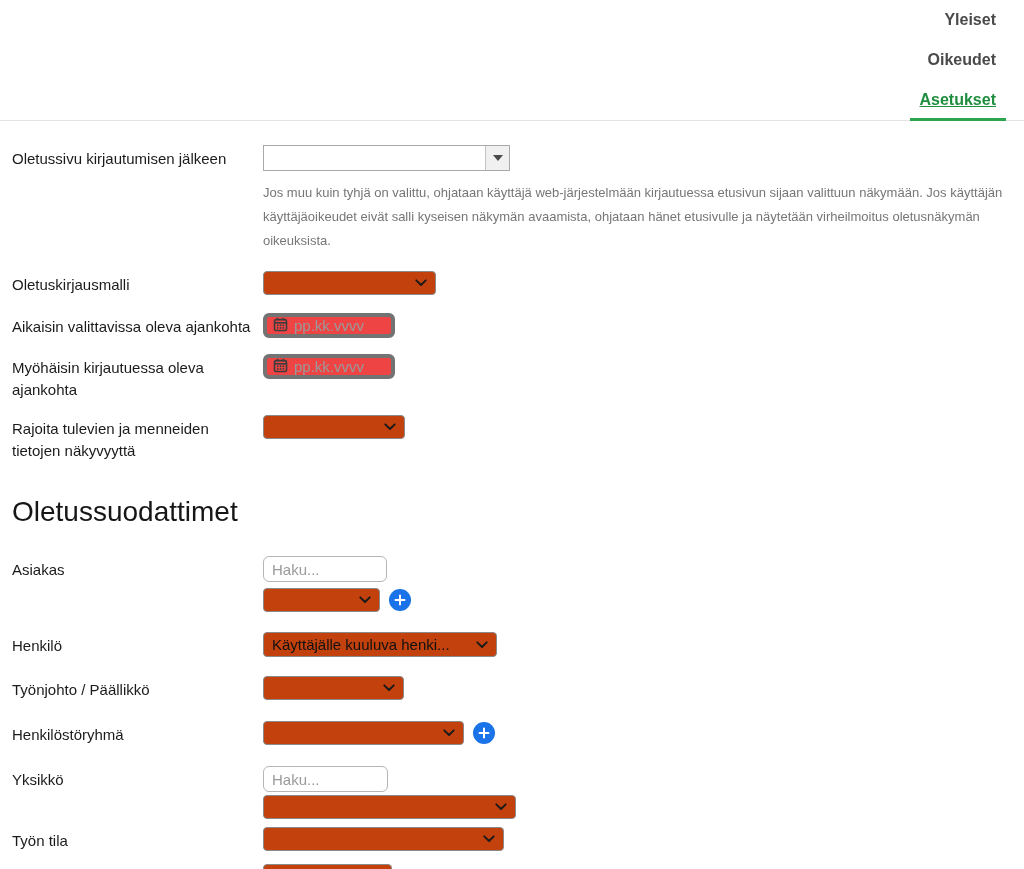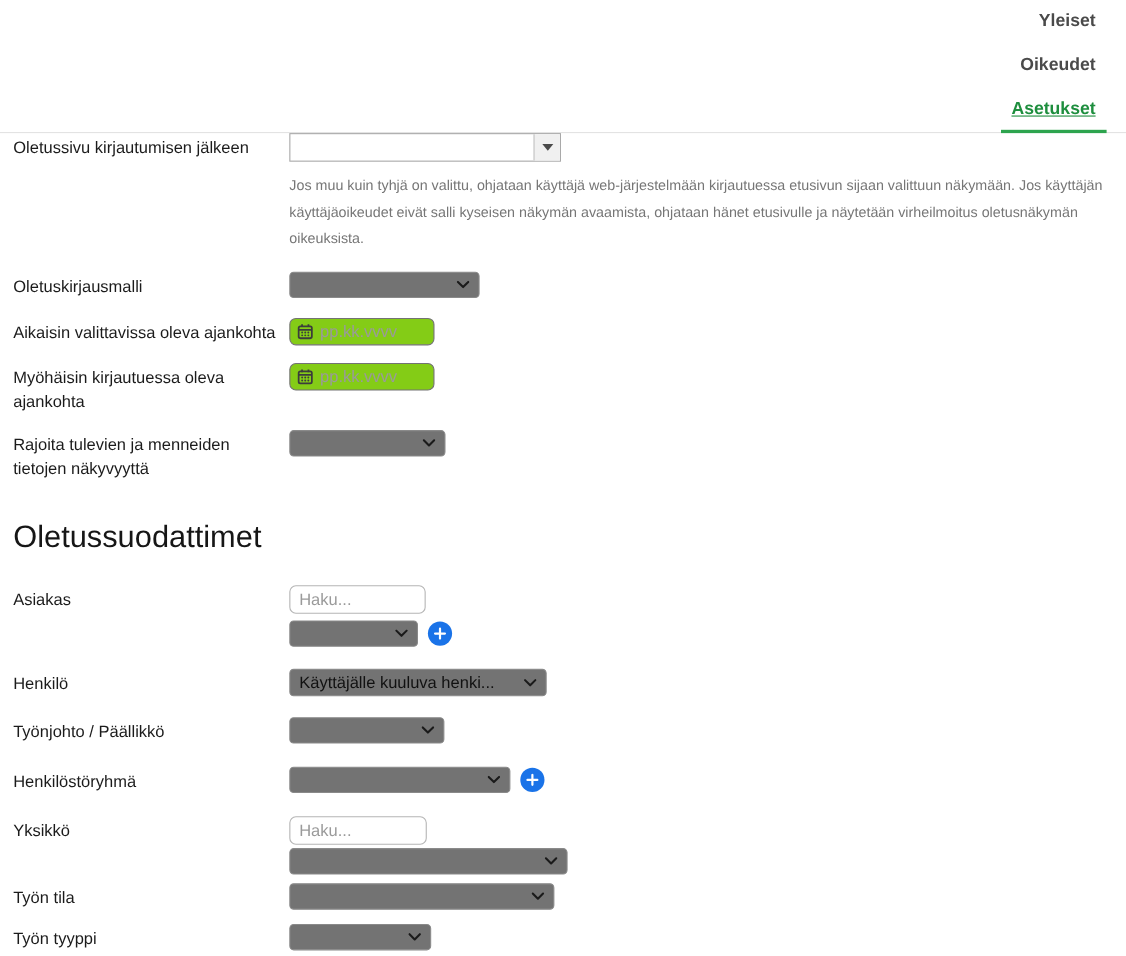--- a/index.html
+++ b/index.html
@@ -42,21 +42,21 @@
   .flabel {
     flex: 0 0 251px;
     width: 251px;
     padding: 3px 12px 0 0;
     line-height: 22px;
     color: #1b1b1b;
   }
   .ctrl { display: flex; flex-direction: column; }
   .hgroup { display: flex; align-items: center; }
 
-  .mt24{}.mt20{margin-top:20px}.mt19{margin-top:19px}
+  .mt24{margin-top:24px}.mt20{margin-top:20px}.mt19{margin-top:19px}
   .mt18{margin-top:18px}.mt17{margin-top:17px}.mt16{margin-top:16px}
   .mt14{margin-top:14px}.mt28{margin-top:28px}.mt8{margin-top:8px}
   .mt12{margin-top:12px}
 
   
   .combobox {
     width: 247px; height: 26px;
     background: #fff;
     border: 1px solid #a9a9a9;
     display: flex; align-items: stretch; justify-content: flex-end;
@@ -71,21 +71,21 @@
   .tri {
     width: 0; height: 0;
     border-left: 5px solid transparent;
     border-right: 5px solid transparent;
     border-top: 6px solid #4a4a4a;
   }
 
   
   .select {
     height: 24px;
-    background: #737373;
+    background: #c2410c;
     border: 1px solid #8a8a8a;
     border-radius: 4px;
     display: flex; align-items: center;
     padding: 0 8px;
     cursor: pointer;
     font-size: 15px;
     color: #111;
     white-space: nowrap;
     overflow: hidden;
   }
@@ -104,24 +104,24 @@
     border-radius: 6px;
     padding: 12px 8px;
     font-family: inherit; font-size: 15px; color:#1b1b1b;
     outline: none;
   }
   .tinput::placeholder { color: #9a9a9a; }
   .w125i{width:125px}
 
   .datewrap {
     width: 132px; height: 25px;
-    border: 1px solid #737373;
+    border: 4px solid #737373;
     border-radius: 6px;
-    background: #84cc16;
-    display: flex; align-items: center;
+    background: #ef4444;
+    display: flex; 
     padding: 0 6px;
   }
   .datewrap input {
     border: none; outline: none; width: 100%;
     font-family: inherit; font-size: 15px; color:#1b1b1b;
     padding: 0 0 0 6px; background: transparent;
   }
   .datewrap input::placeholder { color: #9a9a9a; }
   .cal-icon { display:flex; flex:0 0 auto; }
 

